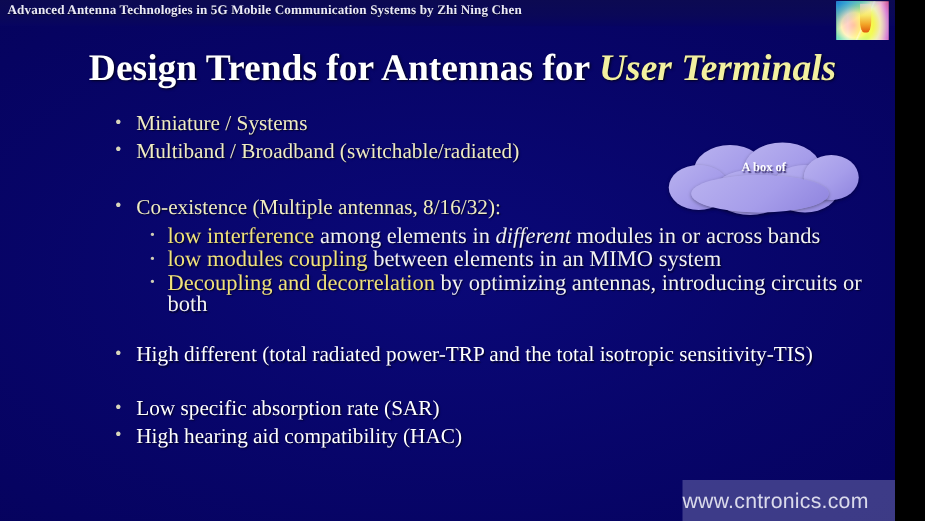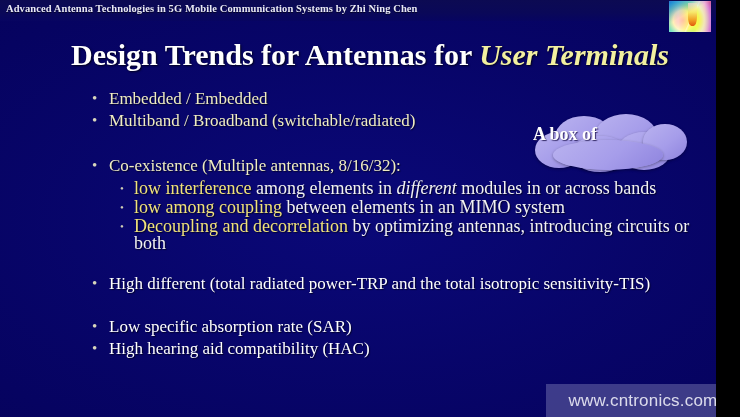--- a/index.html
+++ b/index.html
@@ -141,37 +141,37 @@
   #cloud .p2 { left: 62px;  top: 0px;  width: 62px; height: 44px; }
   #cloud .p3 { left: 2px;   top: 18px; width: 48px; height: 36px; }
   #cloud .p4 { left: 38px;  top: 22px; width: 58px; height: 36px; }
   #cloud .p5 { left: 84px;  top: 18px; width: 54px; height: 38px; }
   #cloud .p6 { left: 110px; top: 10px; width: 44px; height: 36px; }
   #cloud .p7 { left: 20px;  top: 26px; width: 110px; height: 30px; }
   #cloud-text {
     position: absolute;
     left: 0; top: 12px;
     width: 156px;
-    font-size: 18px;
+    text-align: center;
+    font-size: 10px;
     font-weight: bold;
     line-height: 17px;
     color: #ffffff;
     text-shadow: 1px 1px 1px rgba(40,30,90,0.9);
     z-index: 3;
   }
 
   
   #watermark {
     position: absolute;
     left: 546px; top: 384px;
     width: 194px; height: 33px;
     background: rgba(190,190,225,0.30);
     display: flex;
     align-items: center;
-    justify-content: center;
   }
   #watermark-text {
     font-family: "Liberation Sans", sans-serif;
     font-size: 17px;
     color: #e8e8f4;
     letter-spacing: 0.2px;
     opacity: 0.92;
   }
 </style>
 </head>
@@ -186,41 +186,41 @@
     <div class="logo-bar"></div>
     <div class="logo-wash"></div>
   </div>
 
   <div id="slide-title">
     <span>Design Trends for Antennas for </span><span class="accent">User Terminals</span>
   </div>
 
   <div class="bullet-row" id="b1">
     <span class="dot">•</span>
-    <span class="btext cream">Embedded / Embedded</span>
+    <span class="btext cream">Miniature / Systems</span>
   </div>
 
   <div class="bullet-row" id="b2">
     <span class="dot">•</span>
     <span class="btext cream">Multiband / Broadband (switchable/radiated)</span>
   </div>
 
   <div class="bullet-row" id="b3">
     <span class="dot">•</span>
     <span class="btext cream">Co-existence (Multiple antennas, 8/16/32):</span>
   </div>
 
   <div class="bullet-row" id="s1">
     <span class="dot dot-sub">•</span>
     <span class="subtext"><span class="hl">low interference</span><span> among elements in </span><span class="ital">different</span><span> modules in or across bands</span></span>
   </div>
 
   <div class="bullet-row" id="s2">
     <span class="dot dot-sub">•</span>
-    <span class="subtext"><span class="hl">low among coupling</span><span> between elements in an MIMO system</span></span>
+    <span class="subtext"><span class="hl">low modules coupling</span><span> between elements in an MIMO system</span></span>
   </div>
 
   <div class="bullet-row" id="s3">
     <span class="dot dot-sub">•</span>
     <span class="subtext"><span class="hl">Decoupling and decorrelation</span><span> by optimizing antennas, introducing circuits or both</span></span>
   </div>
 
   <div class="bullet-row" id="b4">
     <span class="dot">•</span>
     <span class="btext">High different (total radiated power-TRP and the total isotropic sensitivity-TIS)</span>

